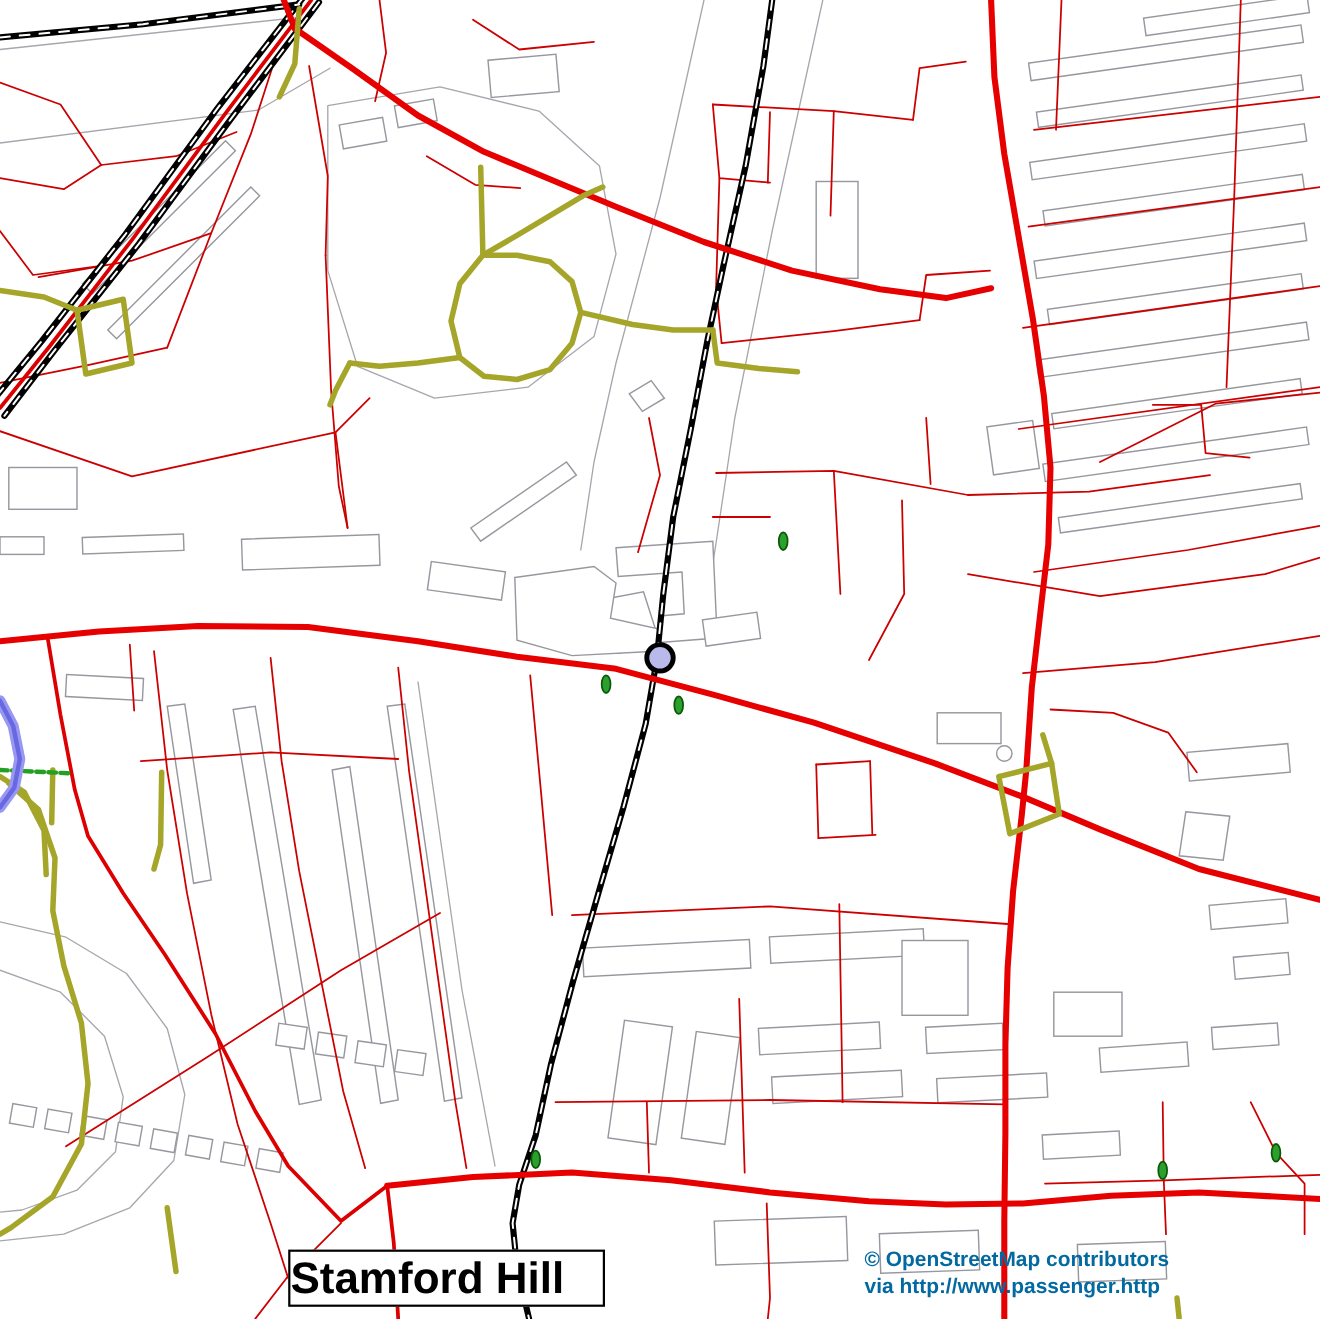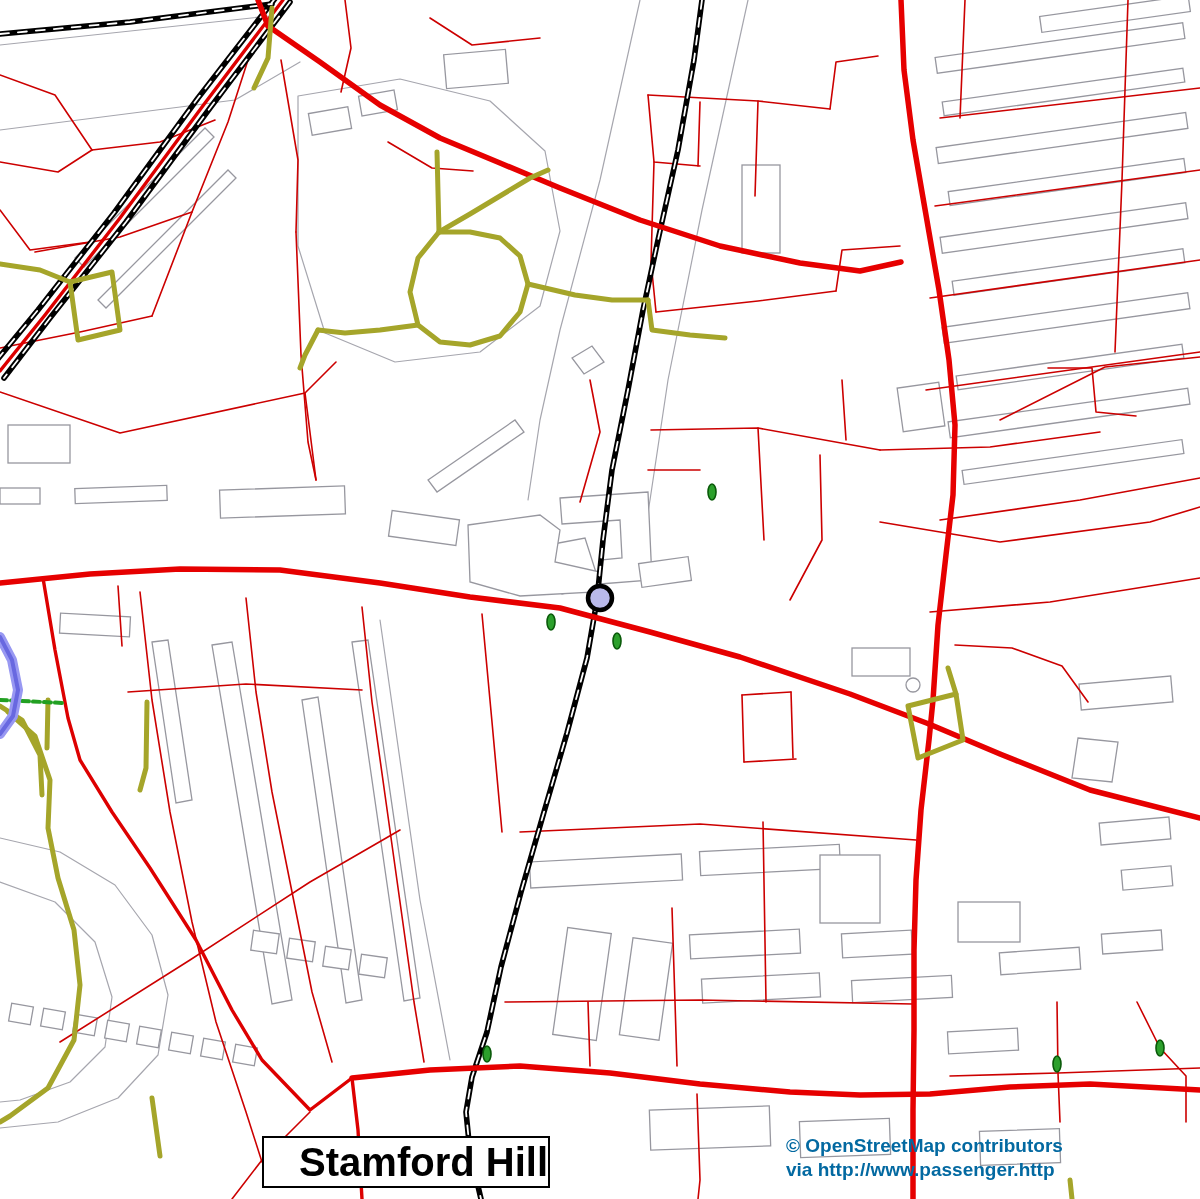--- a/index.html
+++ b/index.html
@@ -1,21 +1,21 @@
 <!DOCTYPE html>
 <html><head>
 <meta charset="utf-8">
 <style>
   html,body{margin:0;padding:0;background:#fff;}
   .stage{position:relative;width:1200px;height:1199px;overflow:hidden;background:#fff;
          font-family:"Liberation Sans",sans-serif;}
   #map-svg{position:absolute;left:0;top:0;}
   .place-label{position:absolute;left:262px;top:1136px;width:284px;height:48px;
     background:#fff;border:2px solid #000;color:#000;font-weight:bold;font-size:40px;
-    line-height:48px;text-align:right;white-space:nowrap;}
+    line-height:48px;text-align:left;white-space:nowrap;}
   .attribution{position:absolute;left:786px;top:1134px;color:#0369a1;font-weight:bold;
     font-size:19px;line-height:24px;white-space:nowrap;}
 </style>
 </head>
 <body>
 
 <div class="stage">
   <svg id="map-svg" width="1200" height="1199" viewBox="0 0 1200 1199">
       <rect x="0" y="0" width="1200" height="1199" fill="#ffffff"></rect>
       <g>

